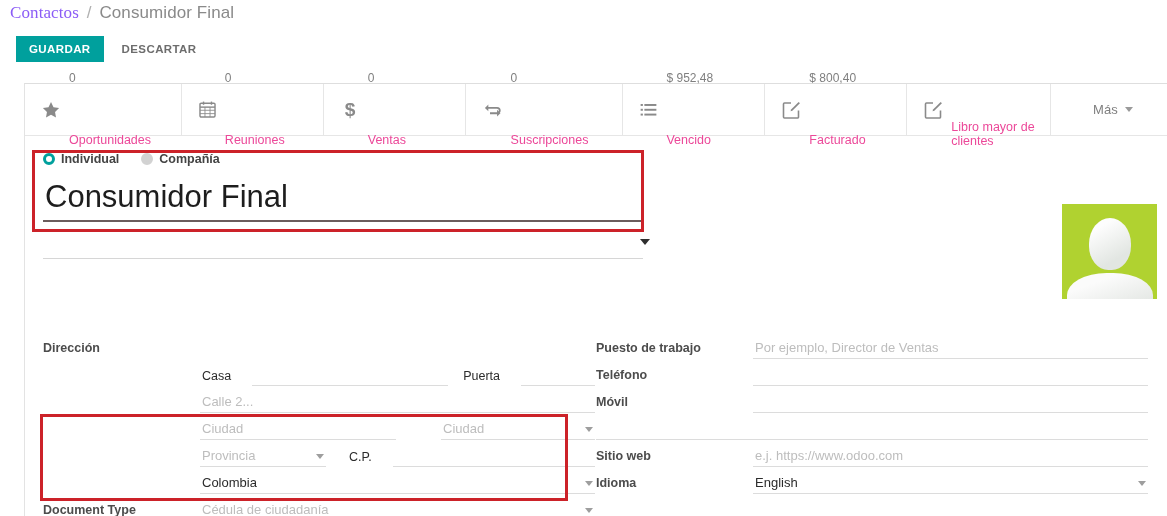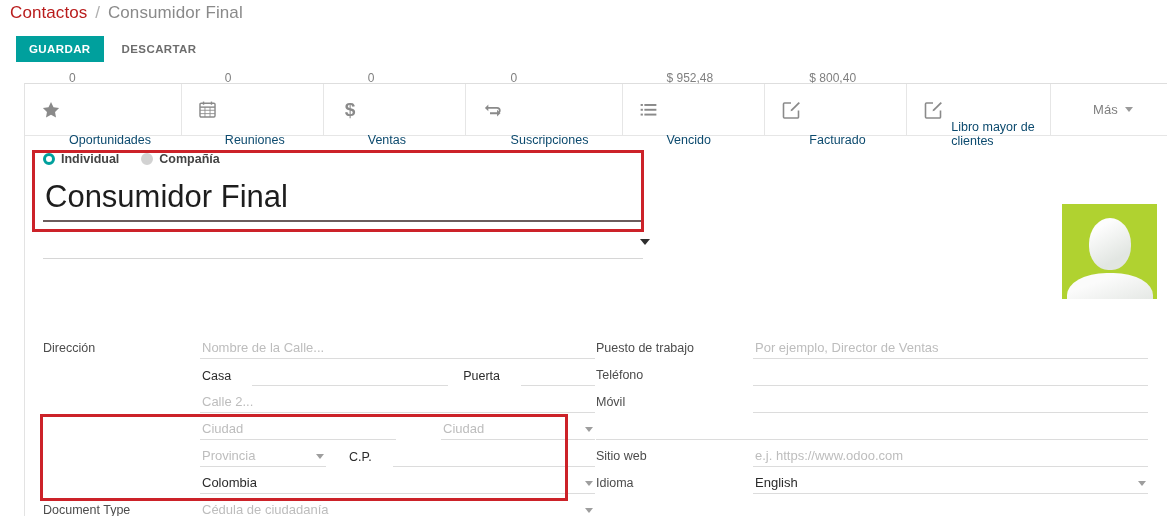--- a/index.html
+++ b/index.html
@@ -10,21 +10,21 @@
     font-family: "Liberation Sans", sans-serif;
     overflow: hidden;
   }
   .page { position: relative; width: 1167px; height: 516px; background: #fff; }
 
   
   .breadcrumb {
     position: absolute; left: 10px; top: 3px;
     font-size: 17px; color: #8f8f8f; letter-spacing: .1px;
   }
-  .breadcrumb .crumb-link { color: #b91c1c; cursor: pointer; }
+  .breadcrumb .crumb-link { color: #8b5cf6; cursor: pointer; font-family: Liberation Serif, serif; }
   .breadcrumb .crumb-sep { color: #b0b0b0; padding: 0 3px; }
   .breadcrumb .crumb-cur { color: #8a8a8a; }
 
   
   .actions { position: absolute; left: 16px; top: 36px; display: flex; align-items: center; }
   .btn-save {
     background: #00a09d; color: #fff; border: none;
     font-size: 11.5px; font-weight: bold; letter-spacing: .4px;
     padding: 7px 13px 7px 13px; cursor: pointer;
     font-family: "Liberation Sans", sans-serif;
@@ -46,21 +46,21 @@
   .statbar { display: flex; height: 52px; border-bottom: 1px solid #e6e6e6; }
   .statbtn {
     display: flex; align-items: center; gap: 8px;
     padding: 0 14px 0 16px; border-right: 1px solid #e6e6e6;
     cursor: pointer; min-width: 0;
   }
   .statbtn:last-child { border-right: none; }
   .stat-ico { flex: 0 0 auto; color: #8a8a8a; display: flex; align-items: center; }
   .stat-txt { display: flex; flex-direction: column; justify-content: center; line-height: 1.12; }
   .stat-val { font-size: 12px; color: #7f7f7f; white-space: nowrap; }
-  .stat-lbl { font-size: 12.5px; color: #0c4a6e; white-space: nowrap; margin-top: 48px; }
+  .stat-lbl { font-size: 12.5px; color: #ec4899; white-space: nowrap; margin-top: 48px; }
   .stat-lbl.two-line { white-space: normal; max-width: 96px; line-height: 1.12; }
   .statbtn.more { color: #7f7f7f; font-size: 13px; padding-left: 42px; gap: 7px; }
   .caret-dn {
     width: 0; height: 0; border-left: 4.5px solid transparent;
     border-right: 4.5px solid transparent; border-top: 5px solid #9a9a9a;
     display: inline-block;
   }
 
   
   .sb0 { width: 157px; } .sb1 { width: 142px; } .sb2 { width: 142px; }
@@ -114,21 +114,21 @@
     background: linear-gradient(160deg,#fbfbfb 25%,#dfe3df 85%);
   }
 
   
   .cols { position: absolute; left: 18px; top: 196px; width: 1105px; display: flex; }
   .col { width: 552px; }
   .col.right { margin-left: 1px; padding-left: 0; }
 
   .frow { display: flex; align-items: flex-end; height: 27px; }
   .flabel {
-    width: 157px; flex: 0 0 157px; font-size: 12.5px; font-weight: normal;
+    width: 157px; flex: 0 0 157px; font-size: 12.5px; font-weight: bold;
     color: #4c4c4c; padding-bottom: 4px; margin-top: 29px;
   }
   .flabel.blank { visibility: hidden; }
   .fctrl { flex: 1 1 auto; position: relative; }
   .inp {
     width: 100%; border: none; border-bottom: 1px solid #dcdcdc;
     font-size: 13px; color: #2b2b2b; background: transparent;
     padding: 2px 2px 3px 2px; outline: none;
     font-family: "Liberation Sans", sans-serif;
   }
@@ -304,23 +304,20 @@
         <div class="head"></div>
         <div class="body"></div>
       </div>
 
       <div class="cols">
 
         <div class="col left">
 
           <div class="frow">
             <div class="flabel">Dirección</div>
-            <div class="fctrl">
-              <input class="inp" placeholder="Nombre de la Calle..." style="">
-            </div>
           </div>
 
           <div class="frow">
             <div class="flabel blank">.</div>
             <div class="fctrl inline2">
               <span class="mini-lbl">Casa</span>
               <span class="w-half">
                 <input class="inp" placeholder="" style="">
               </span>
               <span class="mini-lbl">Puerta</span>

